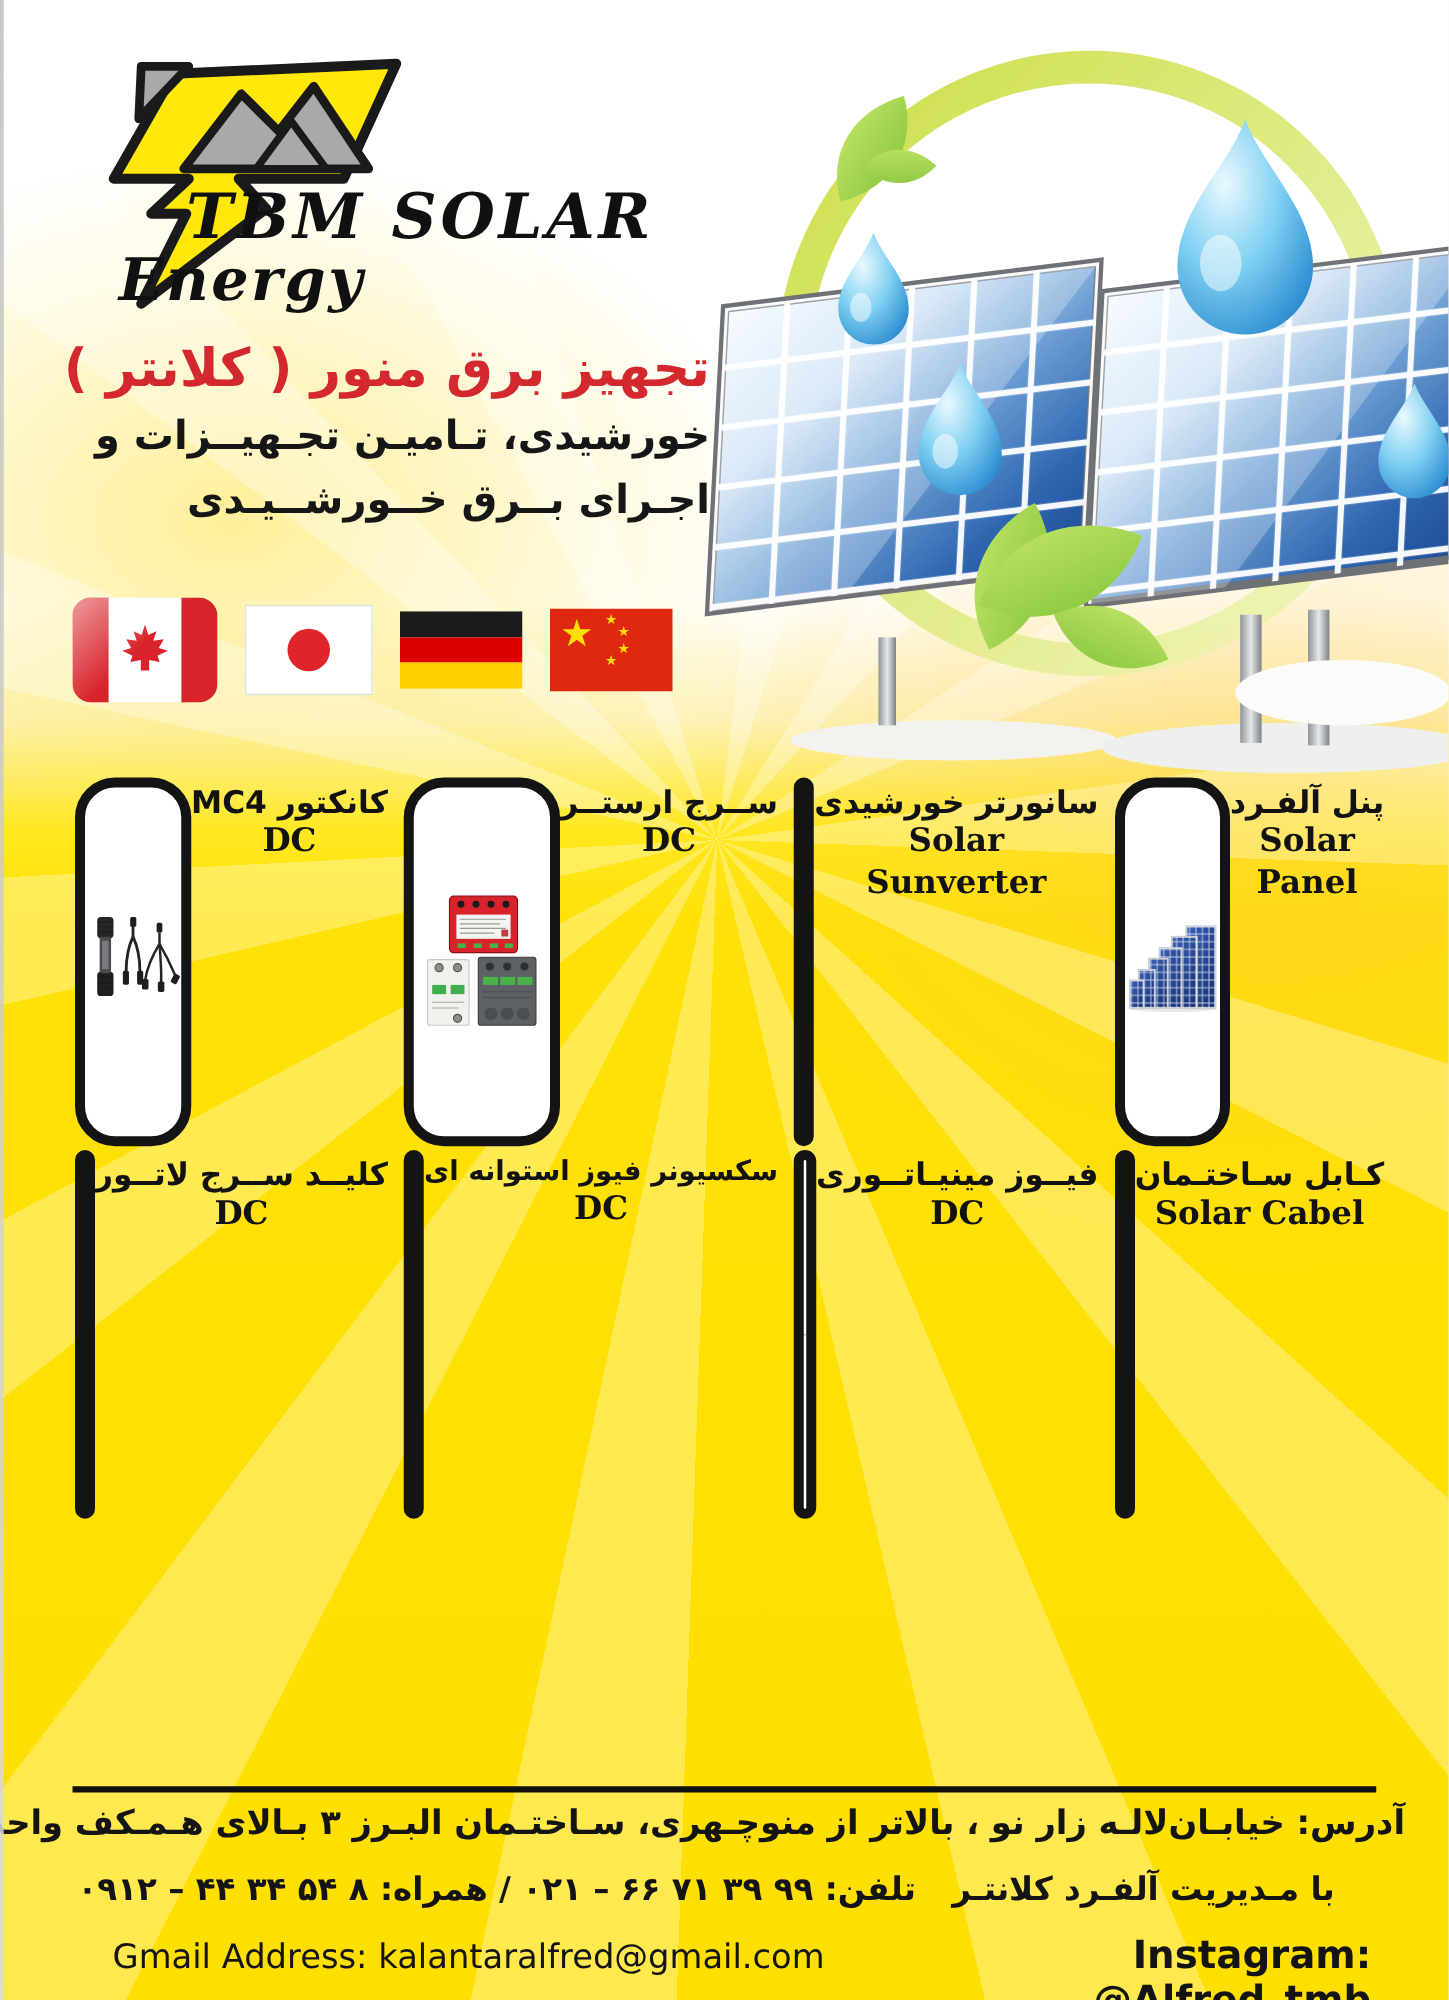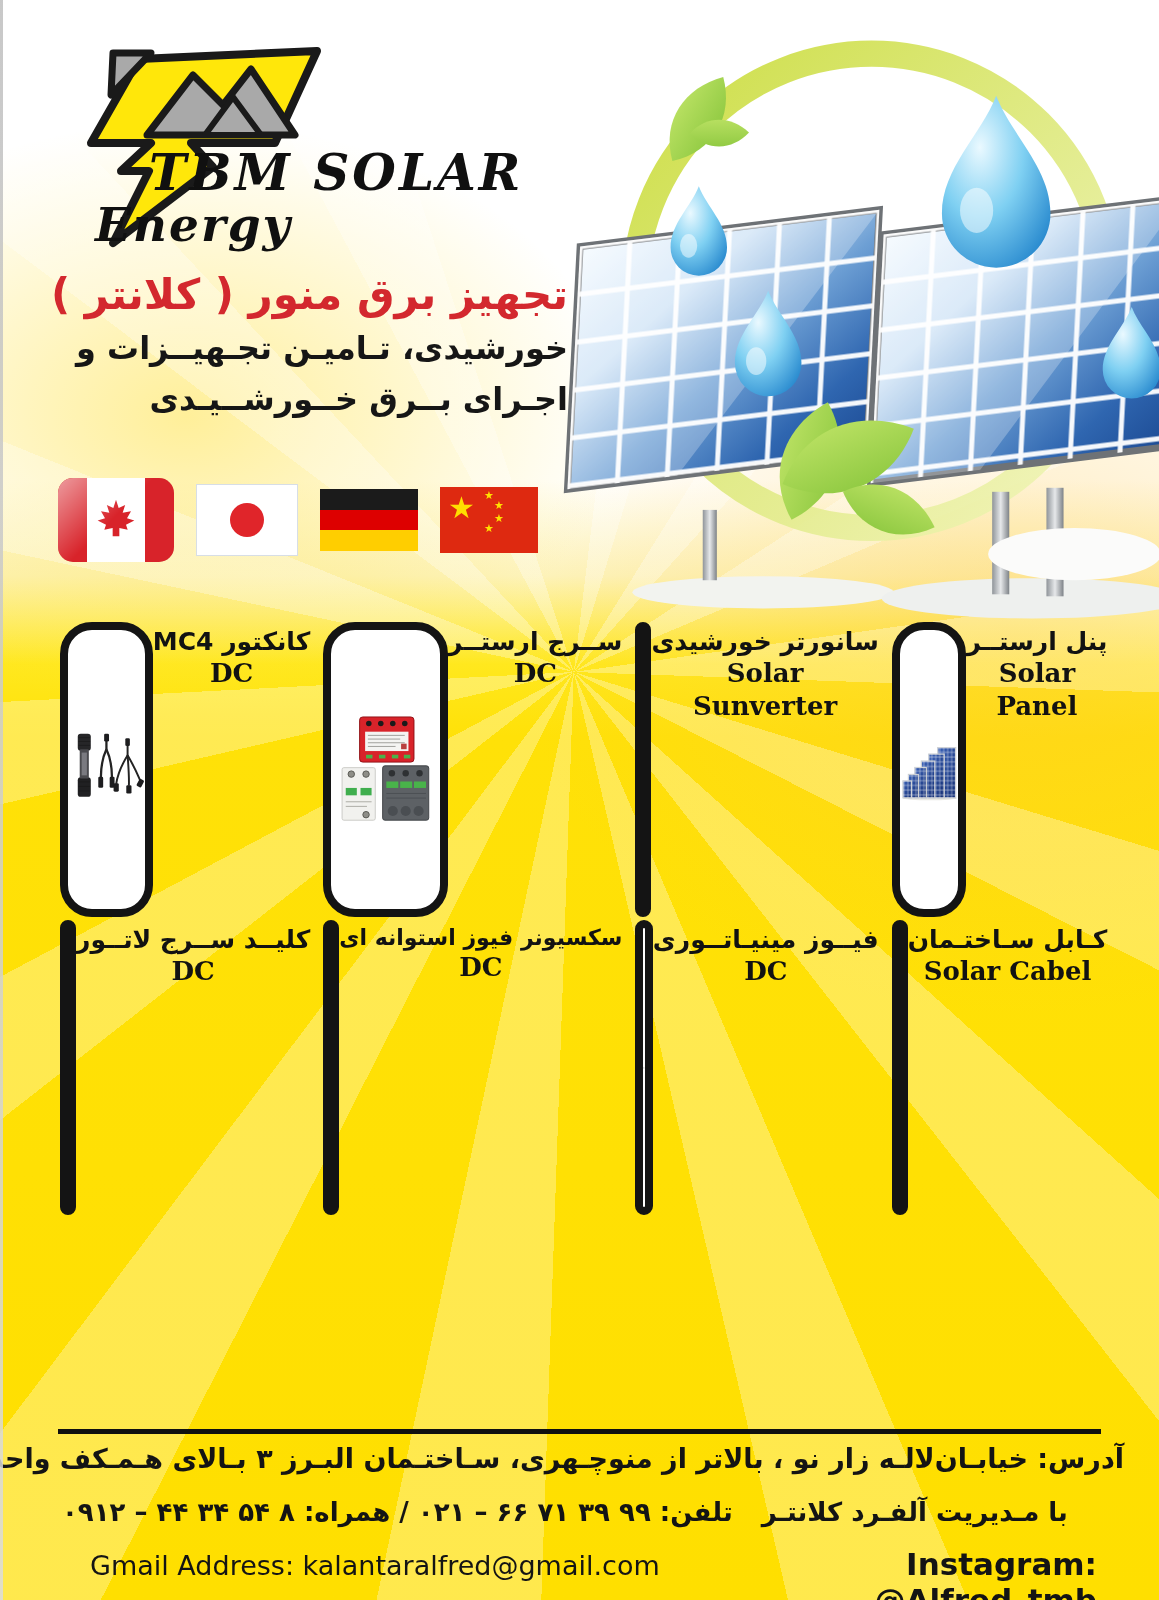--- a/index.html
+++ b/index.html
@@ -355,21 +355,21 @@
               <rect x="60" y="118" width="46" height="122" fill="url(#p4blue)"></rect>
               <rect x="60" y="118" width="46" height="122" fill="url(#p4grid)" stroke="none" opacity=".85"></rect>
               <rect x="34" y="146" width="40" height="94" fill="url(#p4blue)"></rect>
               <rect x="34" y="146" width="40" height="94" fill="url(#p4grid)" stroke="none" opacity=".85"></rect>
               <rect x="12" y="172" width="34" height="68" fill="url(#p4blue)"></rect>
               <rect x="12" y="172" width="34" height="68" fill="url(#p4grid)" stroke="none" opacity=".85"></rect>
             </g>
           </svg>
         </div>
         <div class="caption">
-          <div class="cap-fa">پنل ارستــر</div>
+          <div class="cap-fa">پنل آلفـرد</div>
           <div class="cap-en">Solar Panel</div>
         </div>
       </div>
 
       <div class="card">
         <div class="imgbox">
           <svg viewBox="0 0 236 252">
             <rect x="92" y="12" width="124" height="106" rx="7" fill="#f4f4f1" stroke="#d0d0ca" stroke-width="2"></rect>
             <circle cx="108" cy="26" r="6" fill="#b2b2ac"></circle>
               <circle cx="134" cy="26" r="6" fill="#b2b2ac"></circle>

